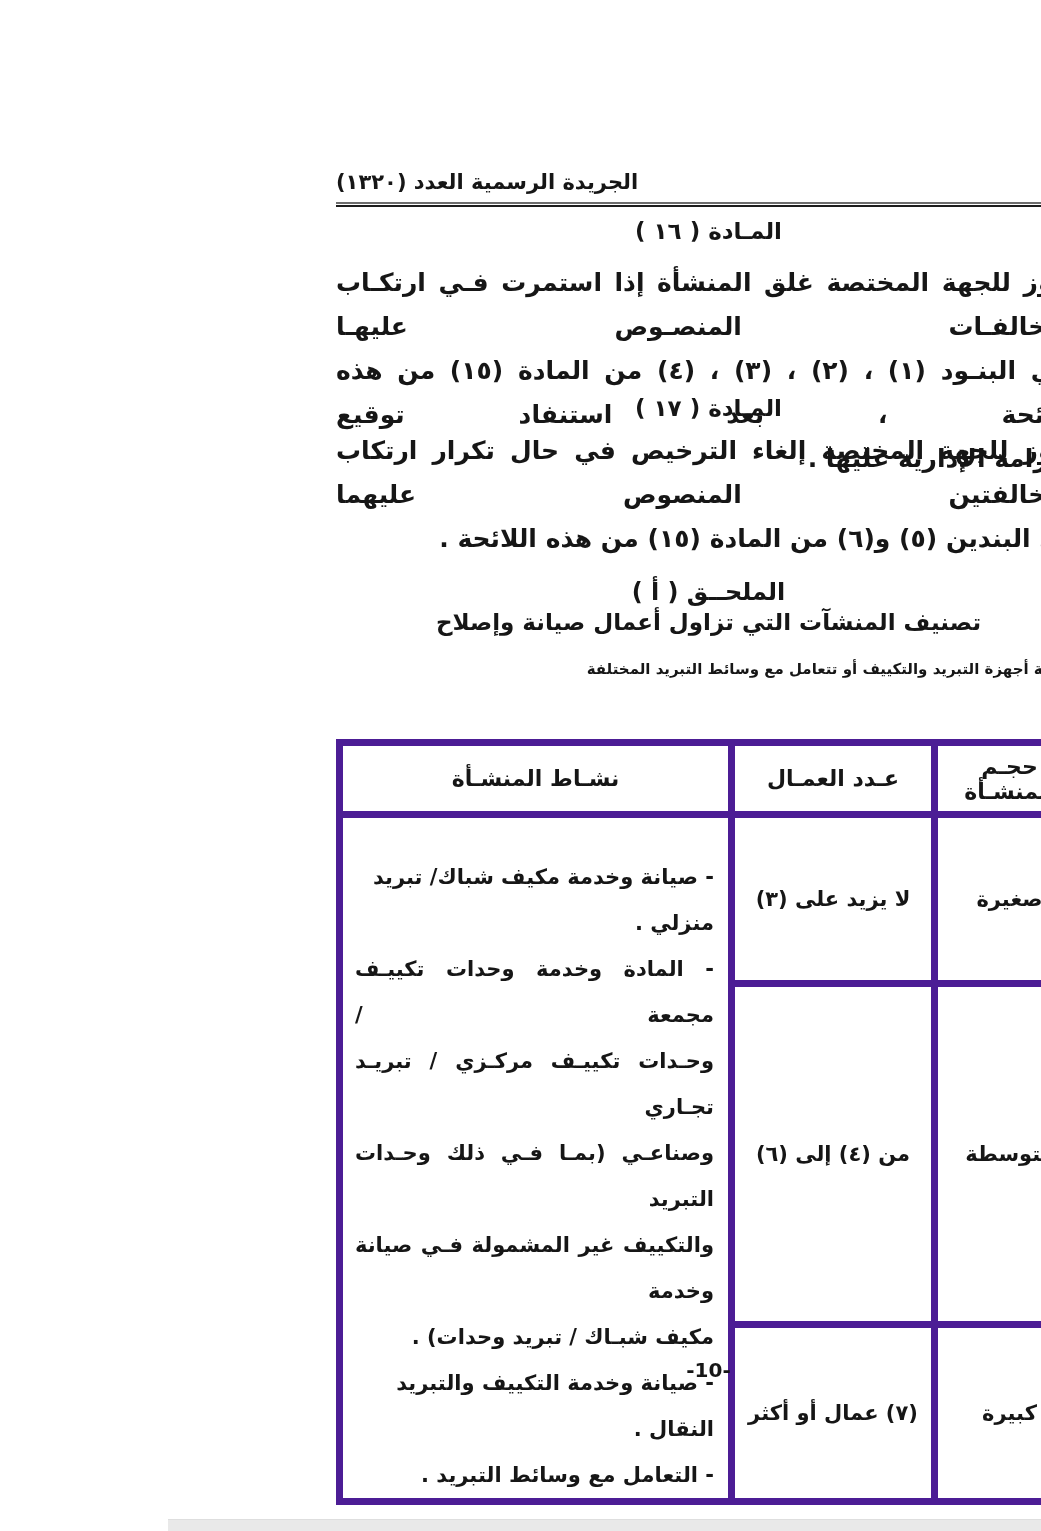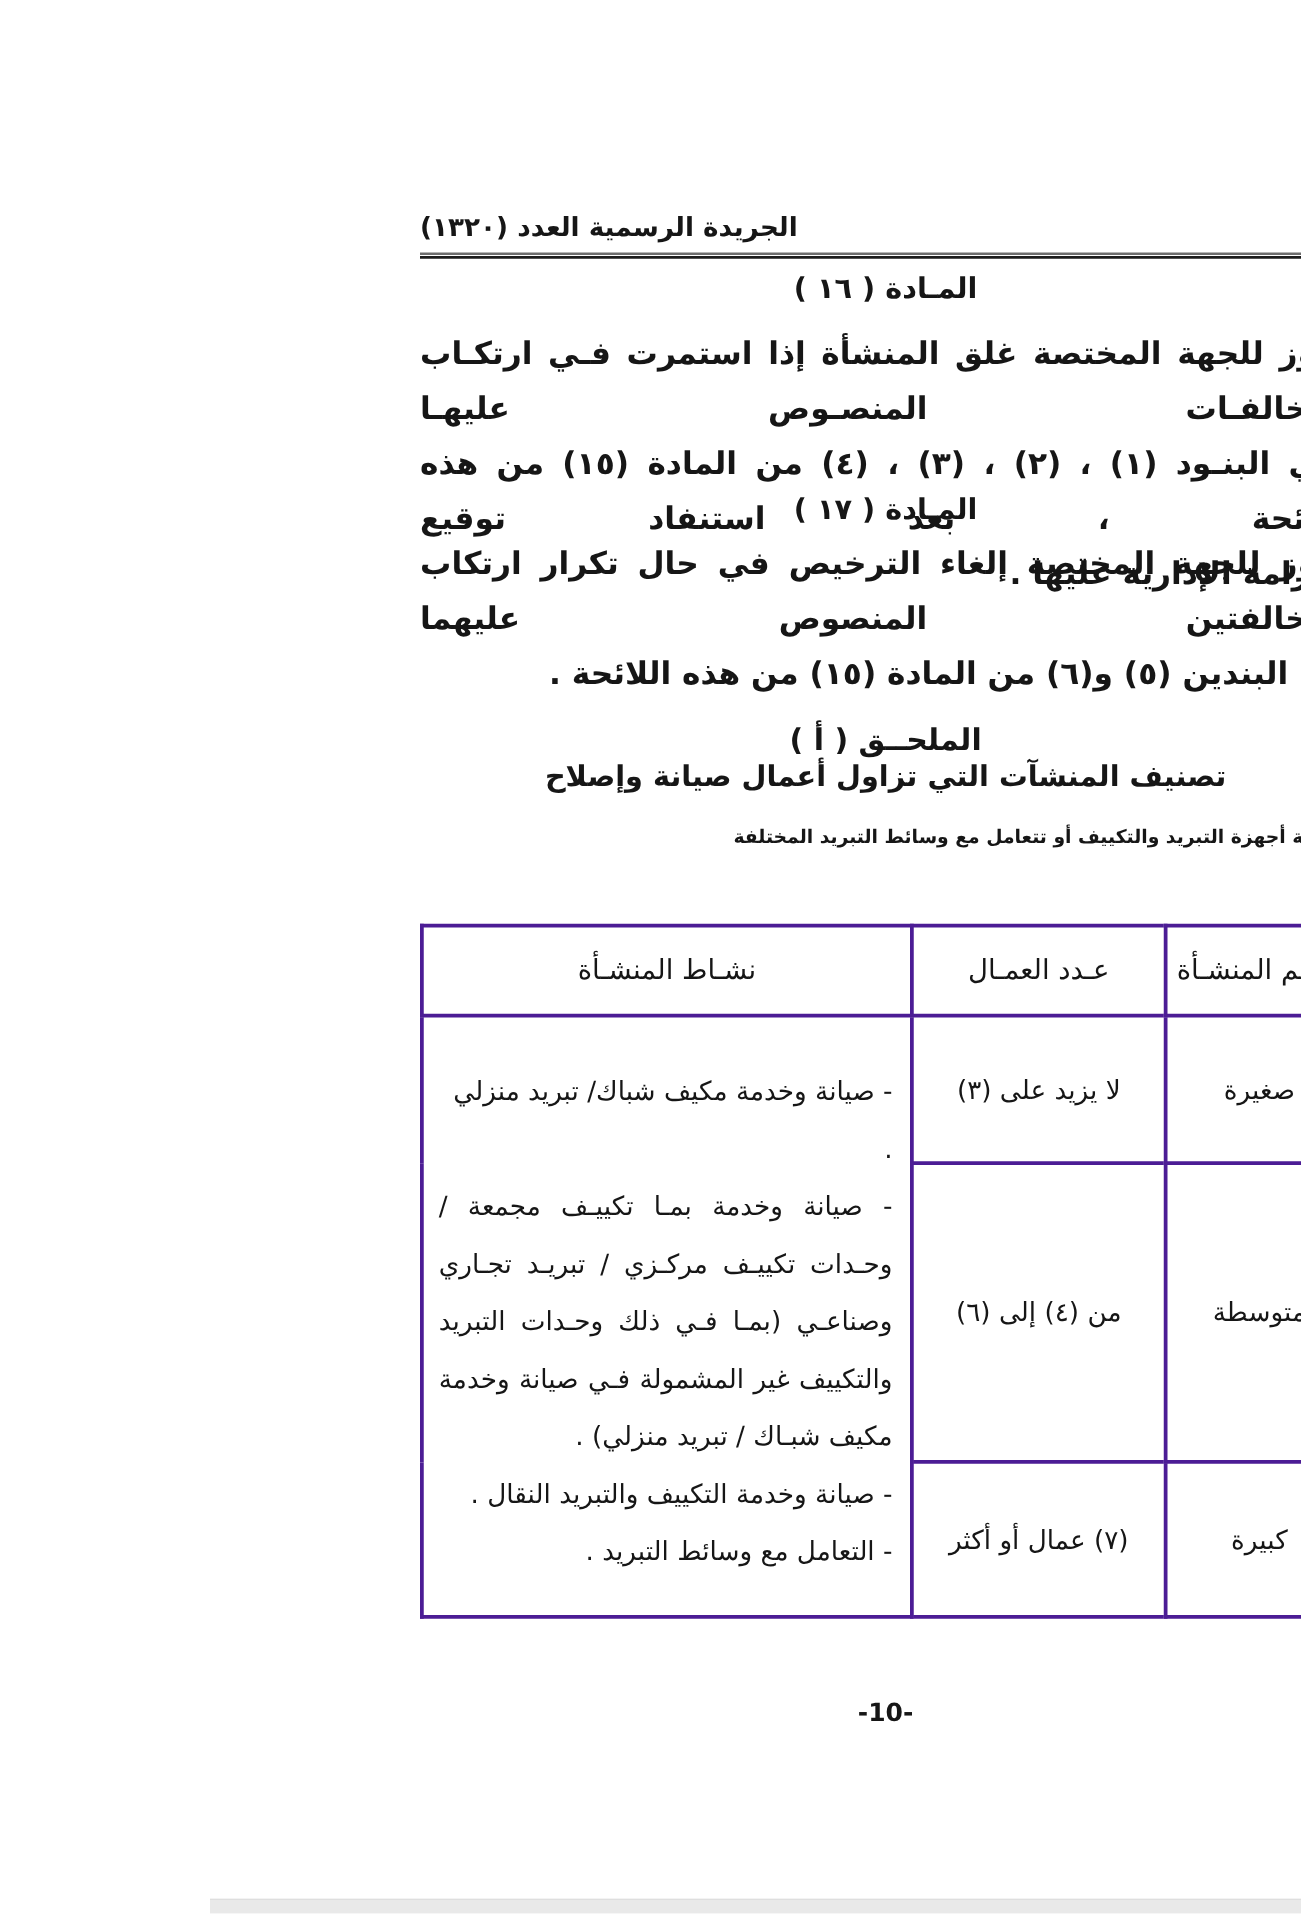--- a/index.html
+++ b/index.html
@@ -67,22 +67,22 @@
     position: absolute;
     left: 168px;
     top: 739px;
     width: 745px;
     border-collapse: collapse;
     table-layout: fixed;
     direction: rtl;
   }
   table.classification th,
   table.classification td {
-    border: 3px solid #4c1d95;
-    font-weight: normal;
+    border: 7px solid #4c1d95;
+    font-weight: bold;
     color: #161616;
   }
   table.classification { border: 3px solid #161616; }
   col.col-size { width: 150px; }
   col.col-workers { width: 203px; }
   col.col-activity { width: 392px; }
   tr.head-row { height: 72px; }
   tr.row-1 { height: 118px; }
   tr.row-2 { height: 239px; }
   tr.row-3 { height: 124px; }
@@ -160,25 +160,25 @@
         <th class="hcell">عـدد العمـال</th>
         <th class="hcell">نشـاط المنشـأة</th>
       </tr>
     </thead>
     <tbody>
       <tr class="row-1">
         <td class="ccell">صغيرة</td>
         <td class="ccell">لا يزيد على (٣)</td>
         <td class="activity-cell" rowspan="3">
           <div class="act-line">- صيانة وخدمة مكيف شباك/ تبريد منزلي .</div>
-          <div class="act-line stretch">- صيانة وخدمة بمـا تكييـف مجمعة /</div>
+          <div class="act-line stretch">- المادة وخدمة وحدات تكييـف مجمعة /</div>
           <div class="act-line stretch">وحـدات تكييـف مركـزي / تبريـد تجـاري</div>
           <div class="act-line stretch">وصناعـي (بمـا فـي ذلك وحـدات التبريد</div>
           <div class="act-line stretch">والتكييف غير المشمولة فـي صيانة وخدمة</div>
-          <div class="act-line">مكيف شبـاك / تبريد منزلي) .</div>
+          <div class="act-line">مكيف شبـاك / تبريد وحدات) .</div>
           <div class="act-line">- صيانة وخدمة التكييف والتبريد النقال .</div>
           <div class="act-line">- التعامل مع وسائط التبريد .</div>
         </td>
       </tr>
       <tr class="row-2">
         <td class="ccell">متوسطة</td>
         <td class="ccell">من (٤) إلى (٦)</td>
       </tr>
       <tr class="row-3">
         <td class="ccell">كبيرة</td>

